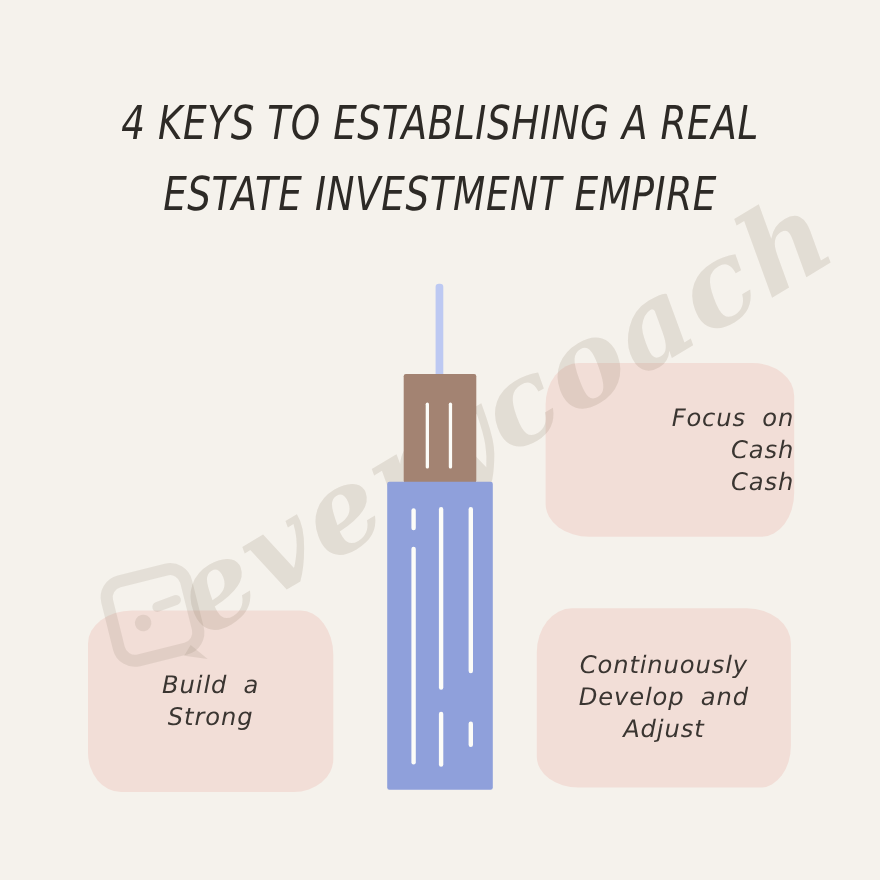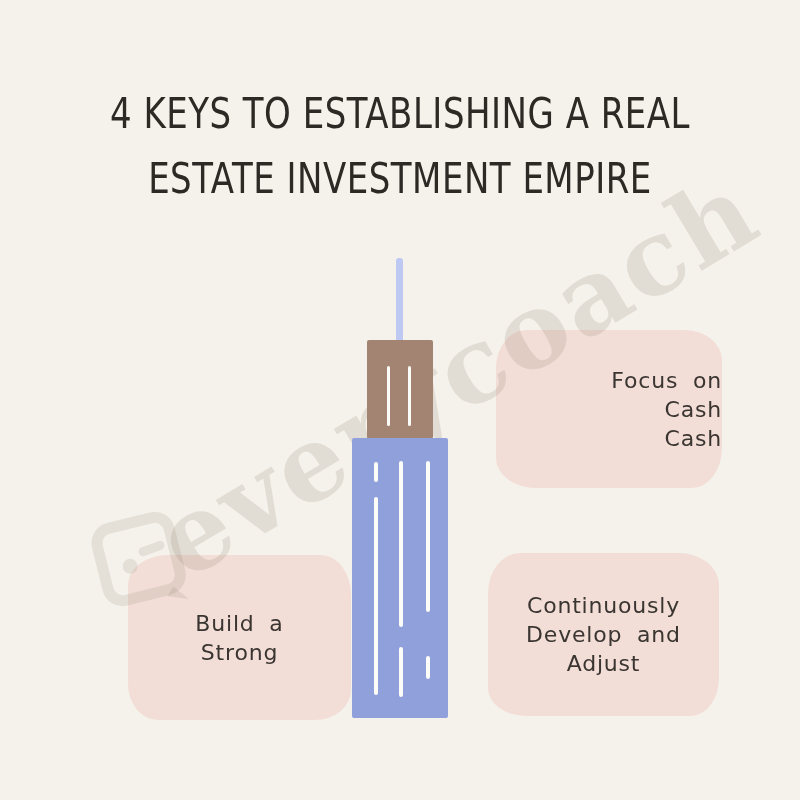--- a/index.html
+++ b/index.html
@@ -3,21 +3,21 @@
 <meta charset="utf-8">
 <style>
   html,body { margin:0; padding:0; }
   body {
     width:800px; height:800px;
     background:#f5f2ec;
     font-family:"DejaVu Sans", sans-serif;
     position:relative;
     overflow:hidden;
   }
-  .poster { position:absolute; inset:0; width:800px; height:800px; }
+  .poster { position:absolute; inset:0; width:800px; height:800px;font-style:italic; }
 
   
   .title {
     position:absolute; top:80px; left:0; width:800px;
     text-align:center;
     color:#2d2a26;
     font-size:34px;
     line-height:52px;
     letter-spacing:0.5px;
     transform:scaleY(1.25);
@@ -36,21 +36,21 @@
     font-size:22px;
     line-height:29px;
     letter-spacing:0.8px;
     word-spacing:7px;
   }
   .card-1 { left:80px;  top:325px; width:226px; height:170px;
             border-radius:36px 30px 40px 28px / 30px 36px 28px 40px; }
   .card-2 { left:496px; top:330px; width:226px; height:158px;
             border-radius:30px 38px 30px 40px / 38px 30px 40px 30px;align-items:flex-end; }
   .card-3 { left:80px;  top:555px; width:223px; height:165px;
-            border-radius:40px 30px 36px 30px / 30px 40px 30px 36px;margin-left:48px; }
+            border-radius:40px 30px 36px 30px / 30px 40px 30px 36px; }
   .card-4 { left:488px; top:553px; width:231px; height:163px;
             border-radius:32px 40px 28px 38px / 40px 32px 38px 28px; }
 
   
   .wm-text {
     position:absolute; left:120px; top:318px; width:660px;
     text-align:center;
     font-family:"DejaVu Serif", serif;
     font-weight:bold;
     font-size:104px;

